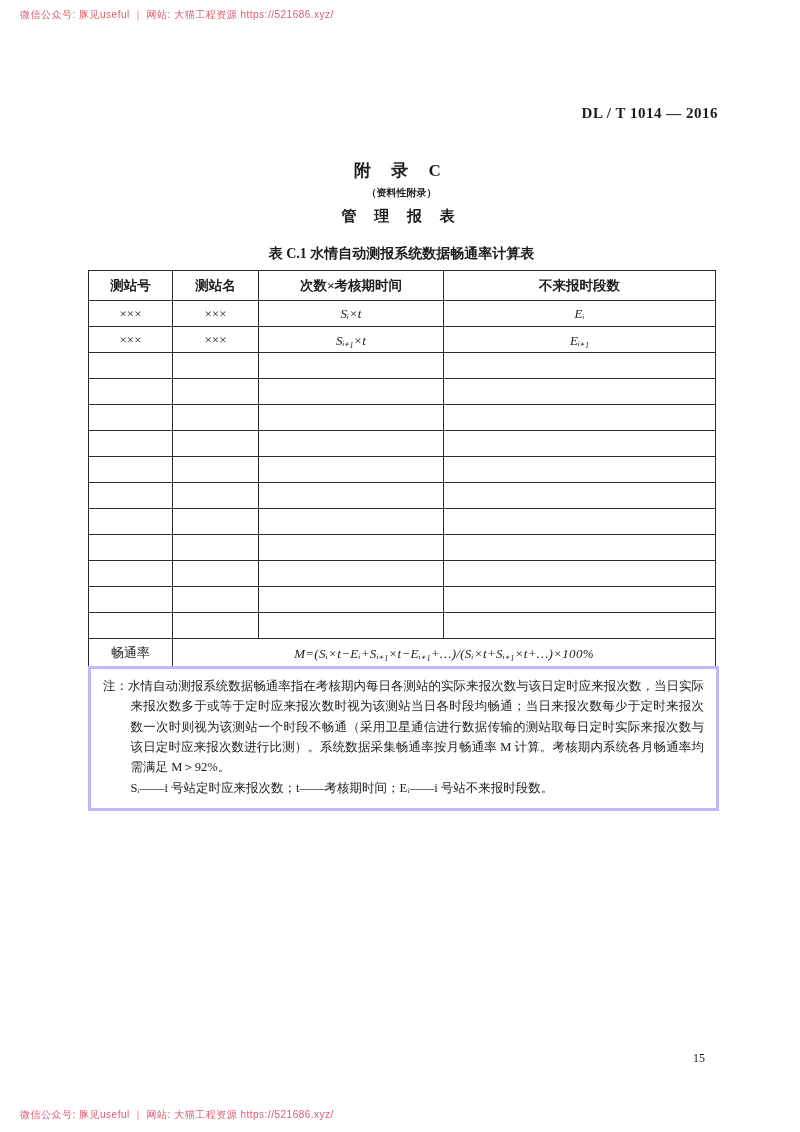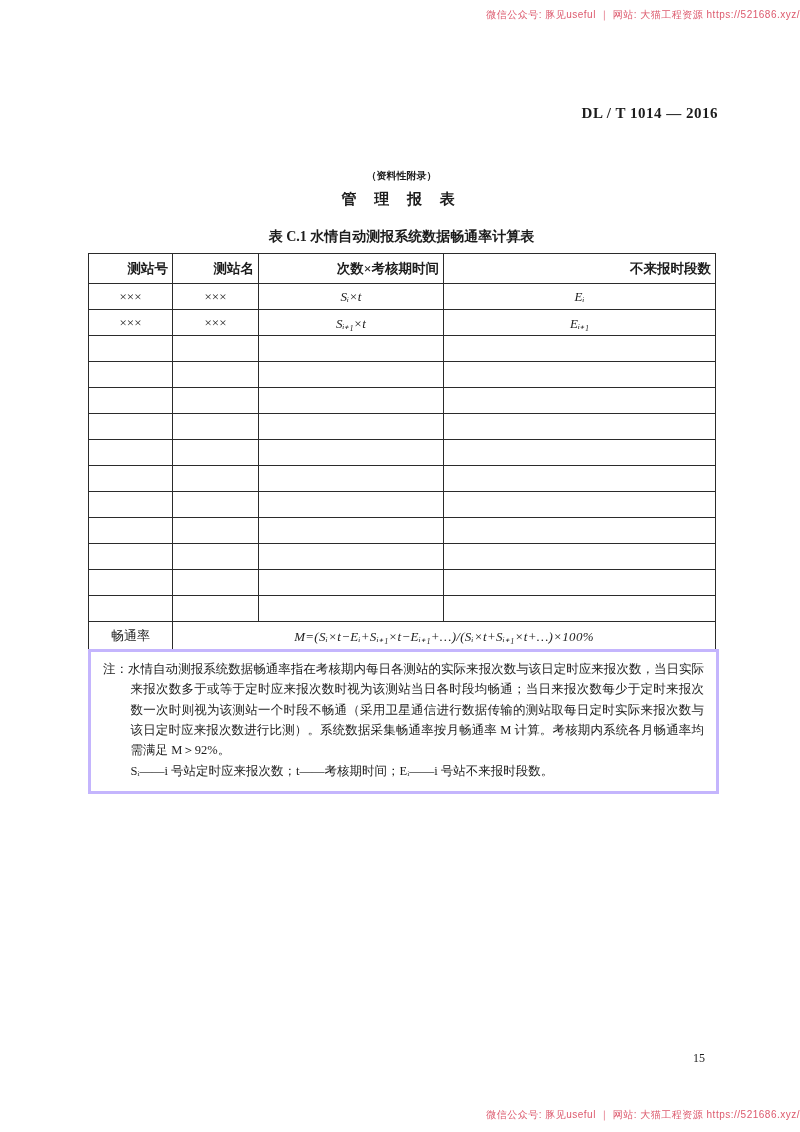--- a/index.html
+++ b/index.html
@@ -9,25 +9,26 @@
     height: 1132px;
     margin: 0 auto;
     background: #ffffff;
     font-family: "Liberation Serif", serif;
     color: #1c1c1c;
     overflow: hidden;
   }
   .watermark {
     position: absolute;
     left: 0; right: 0;
-    text-align: right;
+    text-align: left;
     font-size: 10px;
     color: #dd5a6e;
     letter-spacing: 0.5px;
     font-family: "Liberation Sans", sans-serif;
+    padding-left: 20px;
   }
   .watermark.top { top: 8px; }
   .watermark.bottom { bottom: 10px; }
   .doc-number {
     position: absolute;
     top: 105px;
     right: 82px;
     font-weight: bold;
     font-size: 15px;
     letter-spacing: 0.5px;
@@ -79,21 +80,20 @@
     vertical-align: middle;
     font-size: 13px;
     padding: 0 4px;
     overflow: hidden;
     white-space: nowrap;
   }
   table.c1 th {
     height: 29px;
     font-size: 13.5px;
     font-weight: bold;
-    text-align: right;
   }
   table.c1 td { height: 25px; }
   td.math {
     font-style: italic;
     font-family: "Liberation Serif", serif;
   }
   tr.summary-row td { height: 27px; }
   td.formula {
     font-style: italic;
     letter-spacing: 0.3px;
@@ -126,20 +126,21 @@
 <body>
 
 <div class="page">
 
   <div class="watermark top">微信公众号: 豚见useful ｜ 网站: 大猫工程资源  https://521686.xyz/</div>
 
   <div class="doc-number">DL / T 1014 — 2016</div>
 
   <div class="content">
 
+    <h1 class="h-appendix">附  录  C</h1>
     <h2 class="h-sub">（资料性附录）</h2>
     <h2 class="h-section">管  理  报  表</h2>
 
 
     <div class="table-caption">表 C.1  水情自动测报系统数据畅通率计算表</div>
 
     <table class="c1">
       <colgroup>
         <col style="width:84px">
         <col style="width:86px">

